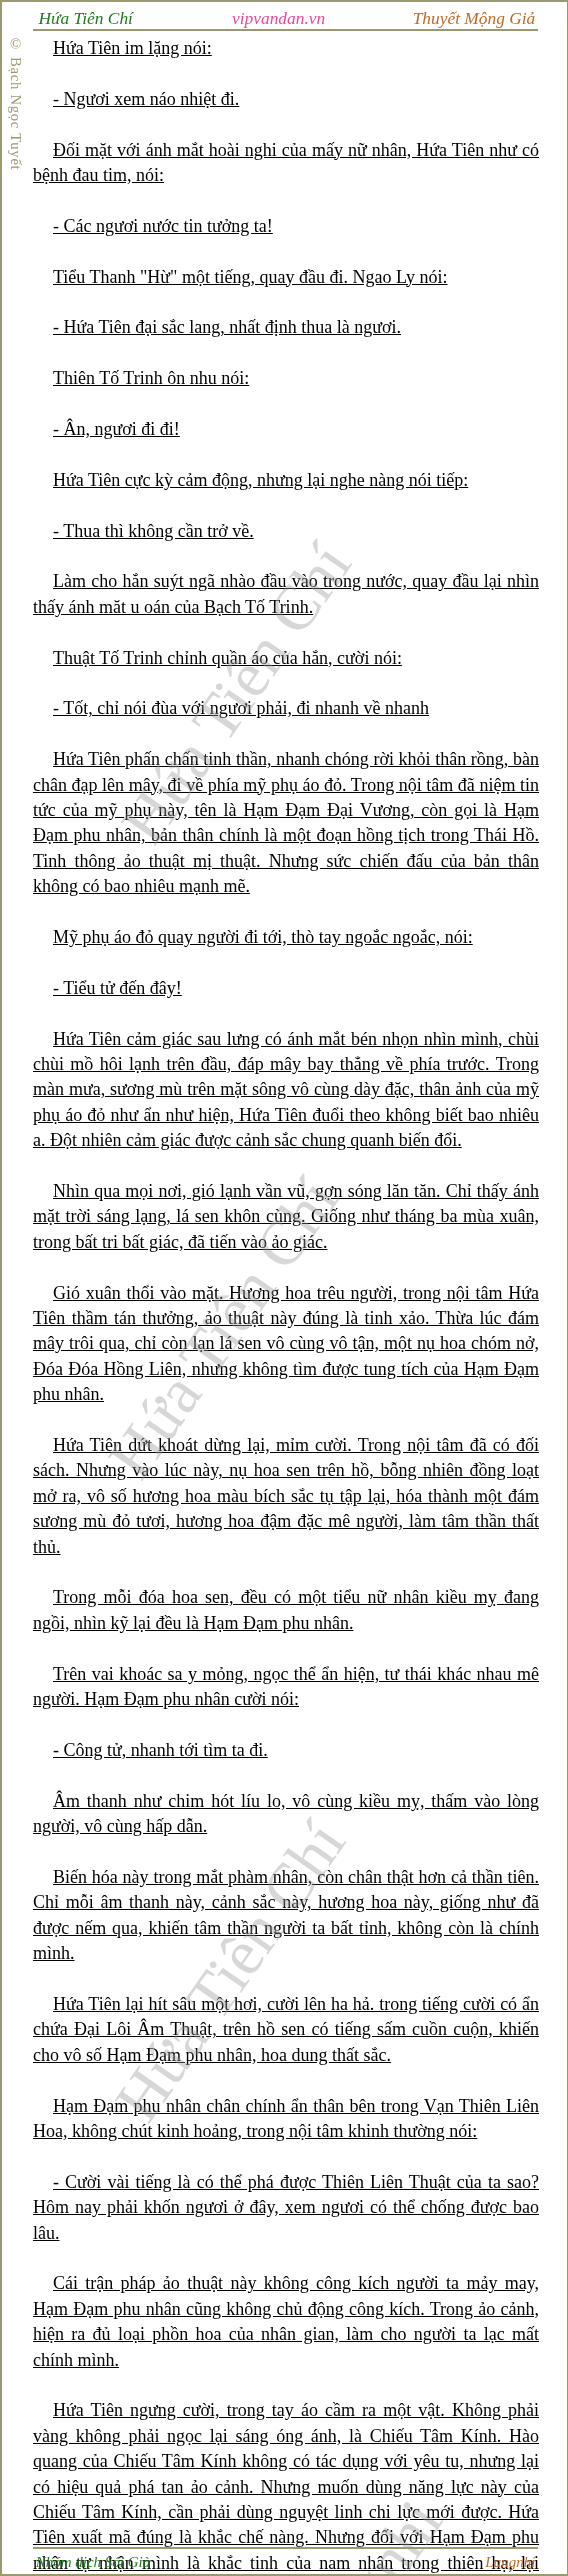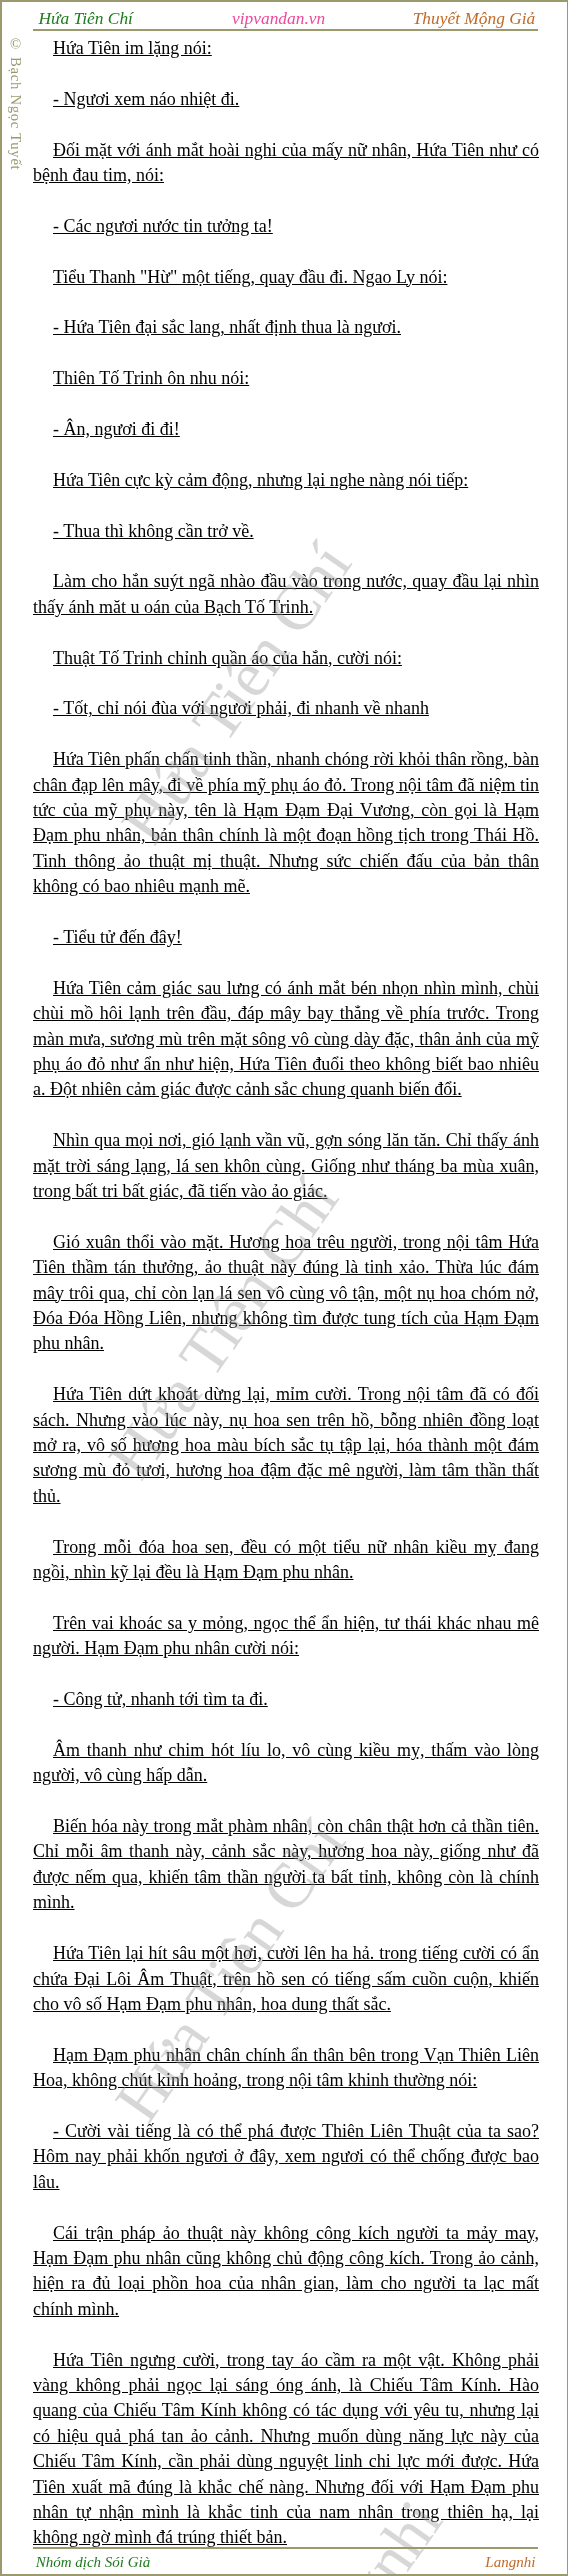--- a/index.html
+++ b/index.html
@@ -102,20 +102,21 @@
   <p>Tiểu Thanh "Hừ" một tiếng, quay đầu đi. Ngao Ly nói:</p>
   <p>- Hứa Tiên đại sắc lang, nhất định thua là ngươi.</p>
   <p>Thiên Tố Trinh ôn nhu nói:</p>
   <p>- Ân, ngươi đi đi!</p>
   <p>Hứa Tiên cực kỳ cảm động, nhưng lại nghe nàng nói tiếp:</p>
   <p>- Thua thì không cần trở về.</p>
   <p>Làm cho hắn suýt ngã nhào đầu vào trong nước, quay đầu lại nhìn thấy ánh măt u oán của Bạch Tố Trinh.</p>
   <p>Thuật Tố Trinh chỉnh quần áo của hắn, cười nói:</p>
   <p>- Tốt, chỉ nói đùa với ngươi phải, đi nhanh về nhanh</p>
   <p>Hứa Tiên phấn chấn tinh thần, nhanh chóng rời khỏi thân rồng, bàn chân đạp lên mây, đi về phía mỹ phụ áo đỏ. Trong nội tâm đã niệm tin tức của mỹ phụ này, tên là Hạm Đạm Đại Vương, còn gọi là Hạm Đạm phu nhân, bản thân chính là một đoạn hồng tịch trong Thái Hồ. Tinh thông ảo thuật mị thuật. Nhưng sức chiến đấu của bản thân không có bao nhiêu mạnh mẽ.</p>
+  <p>Mỹ phụ áo đỏ quay người đi tới, thò tay ngoắc ngoắc, nói:</p>
   <p>- Tiểu tử đến đây!</p>
   <p>Hứa Tiên cảm giác sau lưng có ánh mắt bén nhọn nhìn mình, chùi chùi mồ hôi lạnh trên đầu, đáp mây bay thẳng về phía trước. Trong màn mưa, sương mù trên mặt sông vô cùng dày đặc, thân ảnh của mỹ phụ áo đỏ như ẩn như hiện, Hứa Tiên đuổi theo không biết bao nhiêu a. Đột nhiên cảm giác được cảnh sắc chung quanh biến đổi.</p>
   <p>Nhìn qua mọi nơi, gió lạnh vần vũ, gợn sóng lăn tăn. Chỉ thấy ánh mặt trời sáng lạng, lá sen khôn cùng. Giống như tháng ba mùa xuân, trong bất tri bất giác, đã tiến vào ảo giác.</p>
   <p>Gió xuân thổi vào mặt. Hương hoa trêu người, trong nội tâm Hứa Tiên thầm tán thưởng, ảo thuật này đúng là tinh xảo. Thừa lúc đám mây trôi qua, chỉ còn lạn lá sen vô cùng vô tận, một nụ hoa chóm nở, Đóa Đóa Hồng Liên, nhưng không tìm được tung tích của Hạm Đạm phu nhân.</p>
   <p>Hứa Tiên dứt khoát dừng lại, mỉm cười. Trong nội tâm đã có đối sách. Nhưng vào lúc này, nụ hoa sen trên hồ, bỗng nhiên đồng loạt mở ra, vô số hương hoa màu bích sắc tụ tập lại, hóa thành một đám sương mù đỏ tươi, hương hoa đậm đặc mê người, làm tâm thần thất thủ.</p>
   <p>Trong mỗi đóa hoa sen, đều có một tiểu nữ nhân kiều mỵ đang ngồi, nhìn kỹ lại đều là Hạm Đạm phu nhân.</p>
   <p>Trên vai khoác sa y mỏng, ngọc thể ẩn hiện, tư thái khác nhau mê người. Hạm Đạm phu nhân cười nói:</p>
   <p>- Công tử, nhanh tới tìm ta đi.</p>
   <p>Âm thanh như chim hót líu lo, vô cùng kiều mỵ, thấm vào lòng người, vô cùng hấp dẫn.</p>
   <p>Biến hóa này trong mắt phàm nhân, còn chân thật hơn cả thần tiên. Chỉ mỗi âm thanh này, cảnh sắc này, hương hoa này, giống như đã được nếm qua, khiến tâm thần người ta bất tỉnh, không còn là chính mình.</p>

